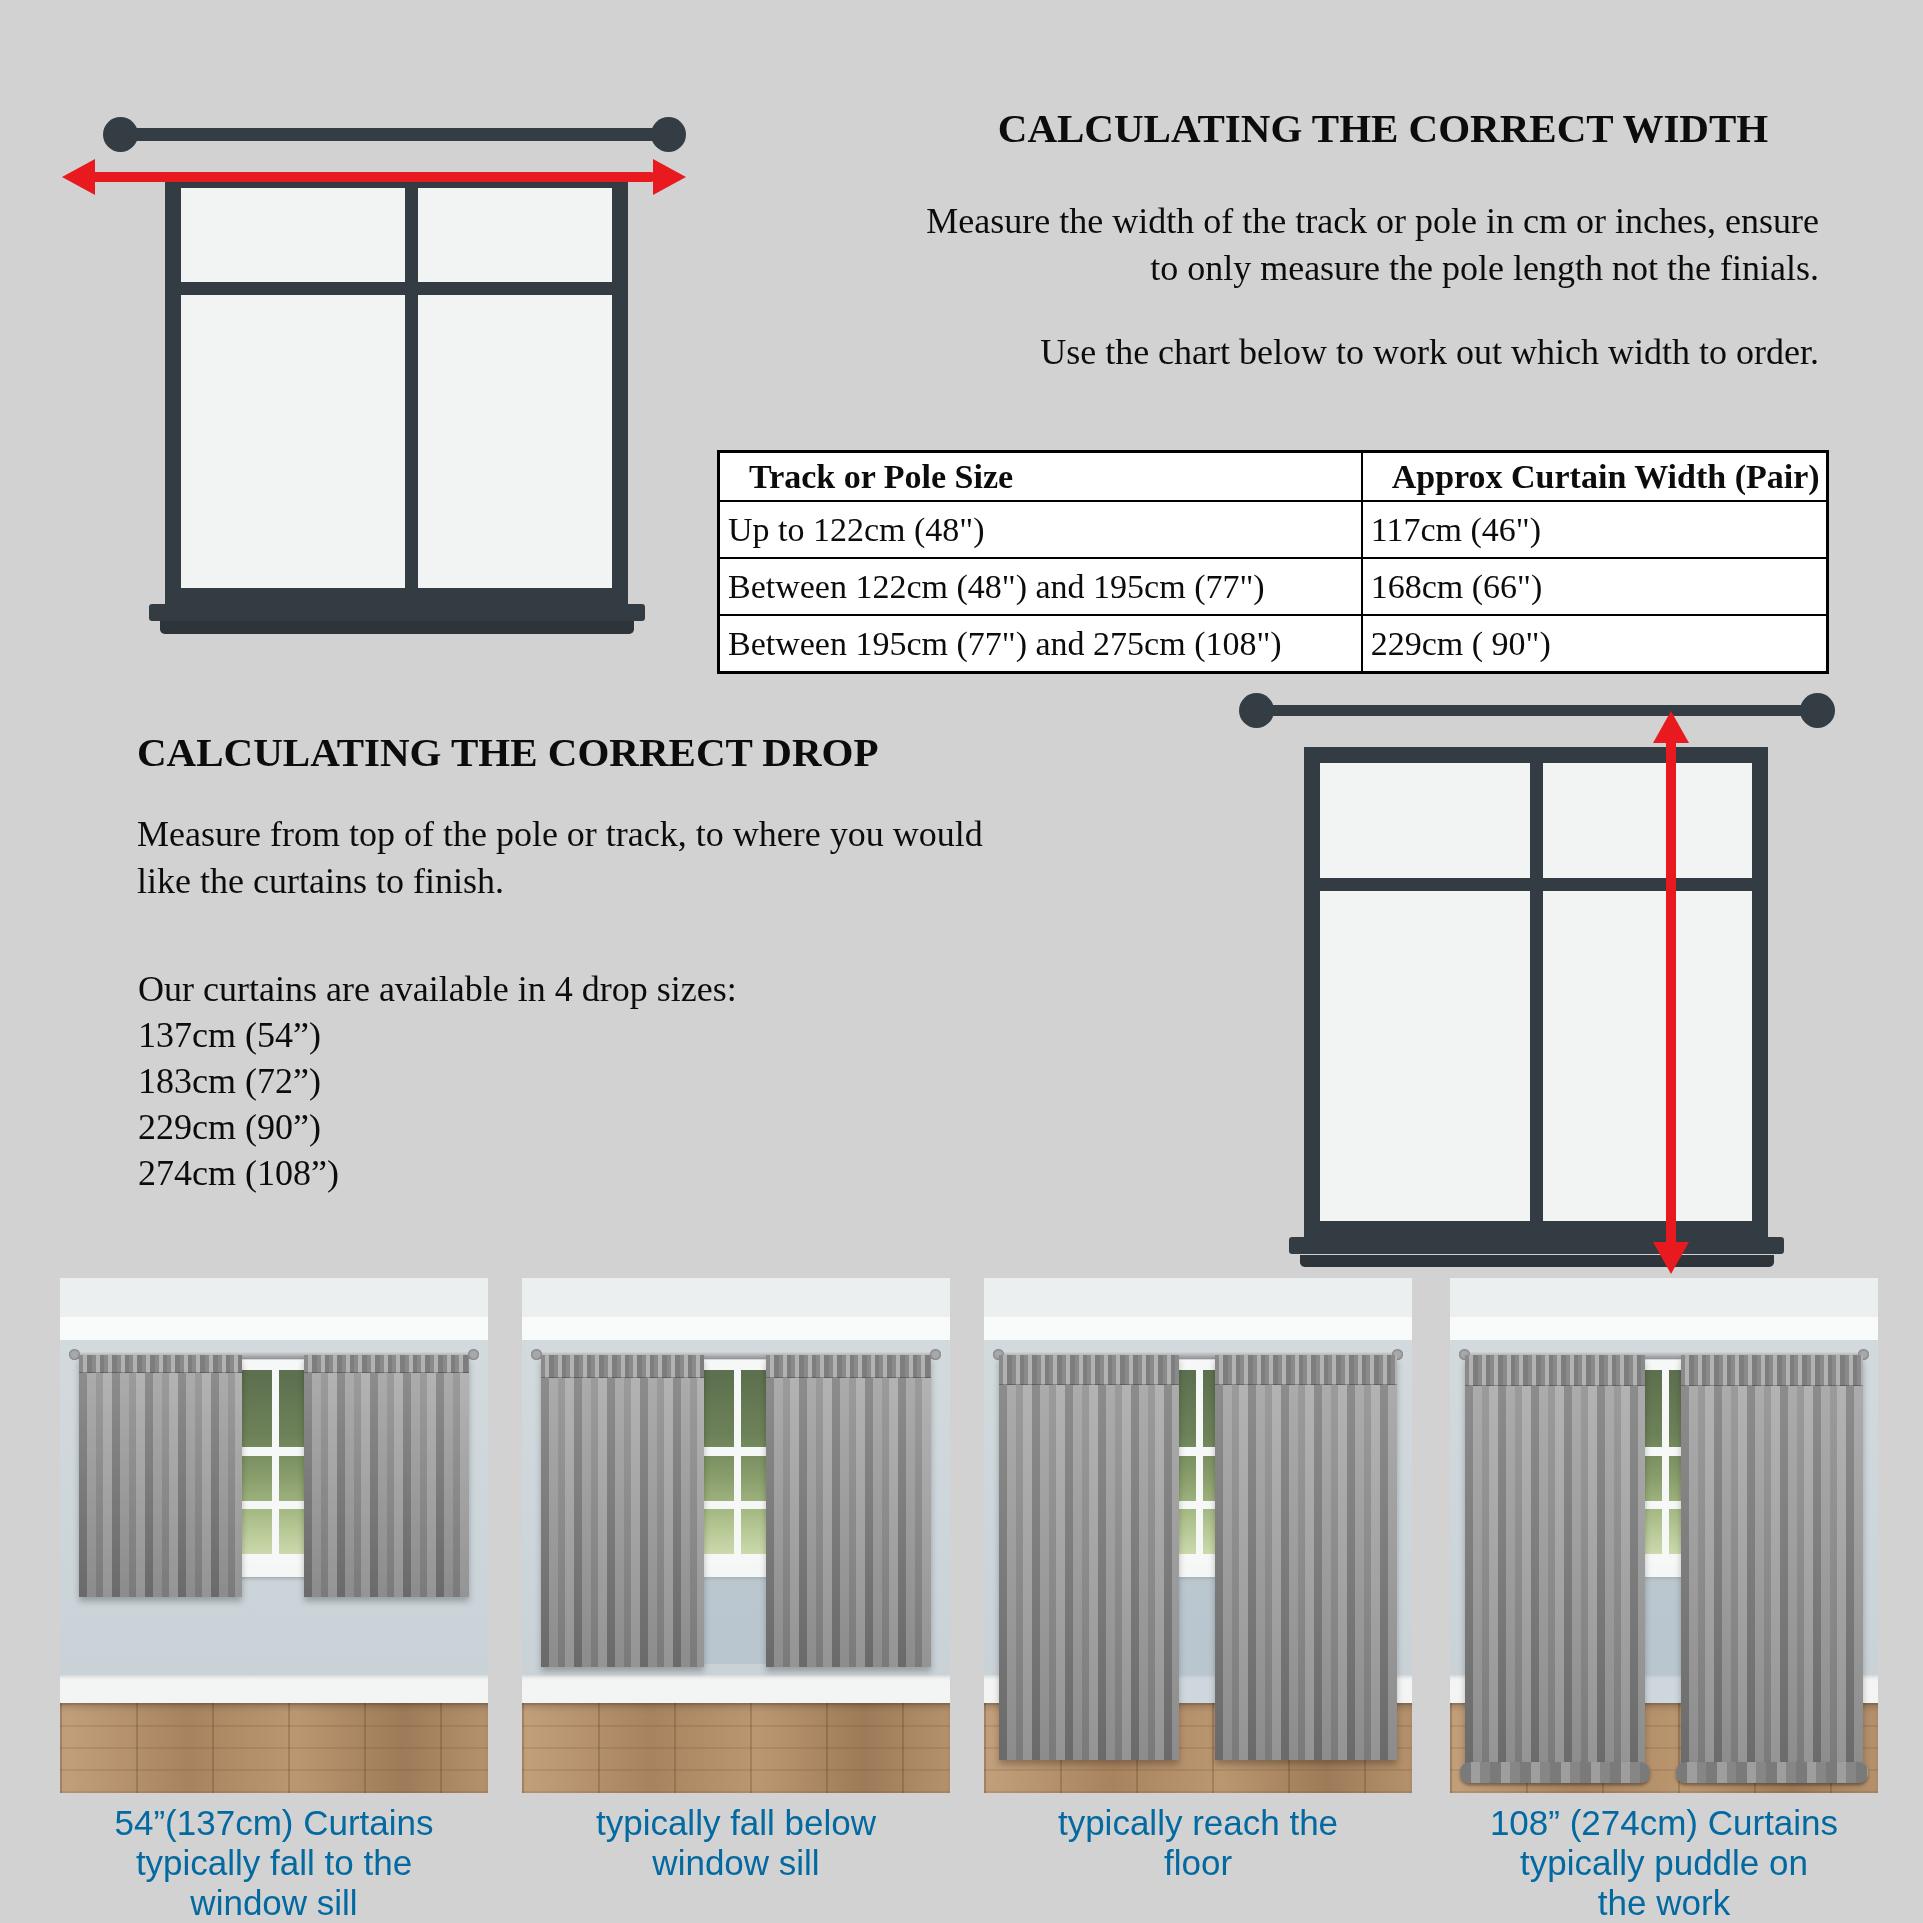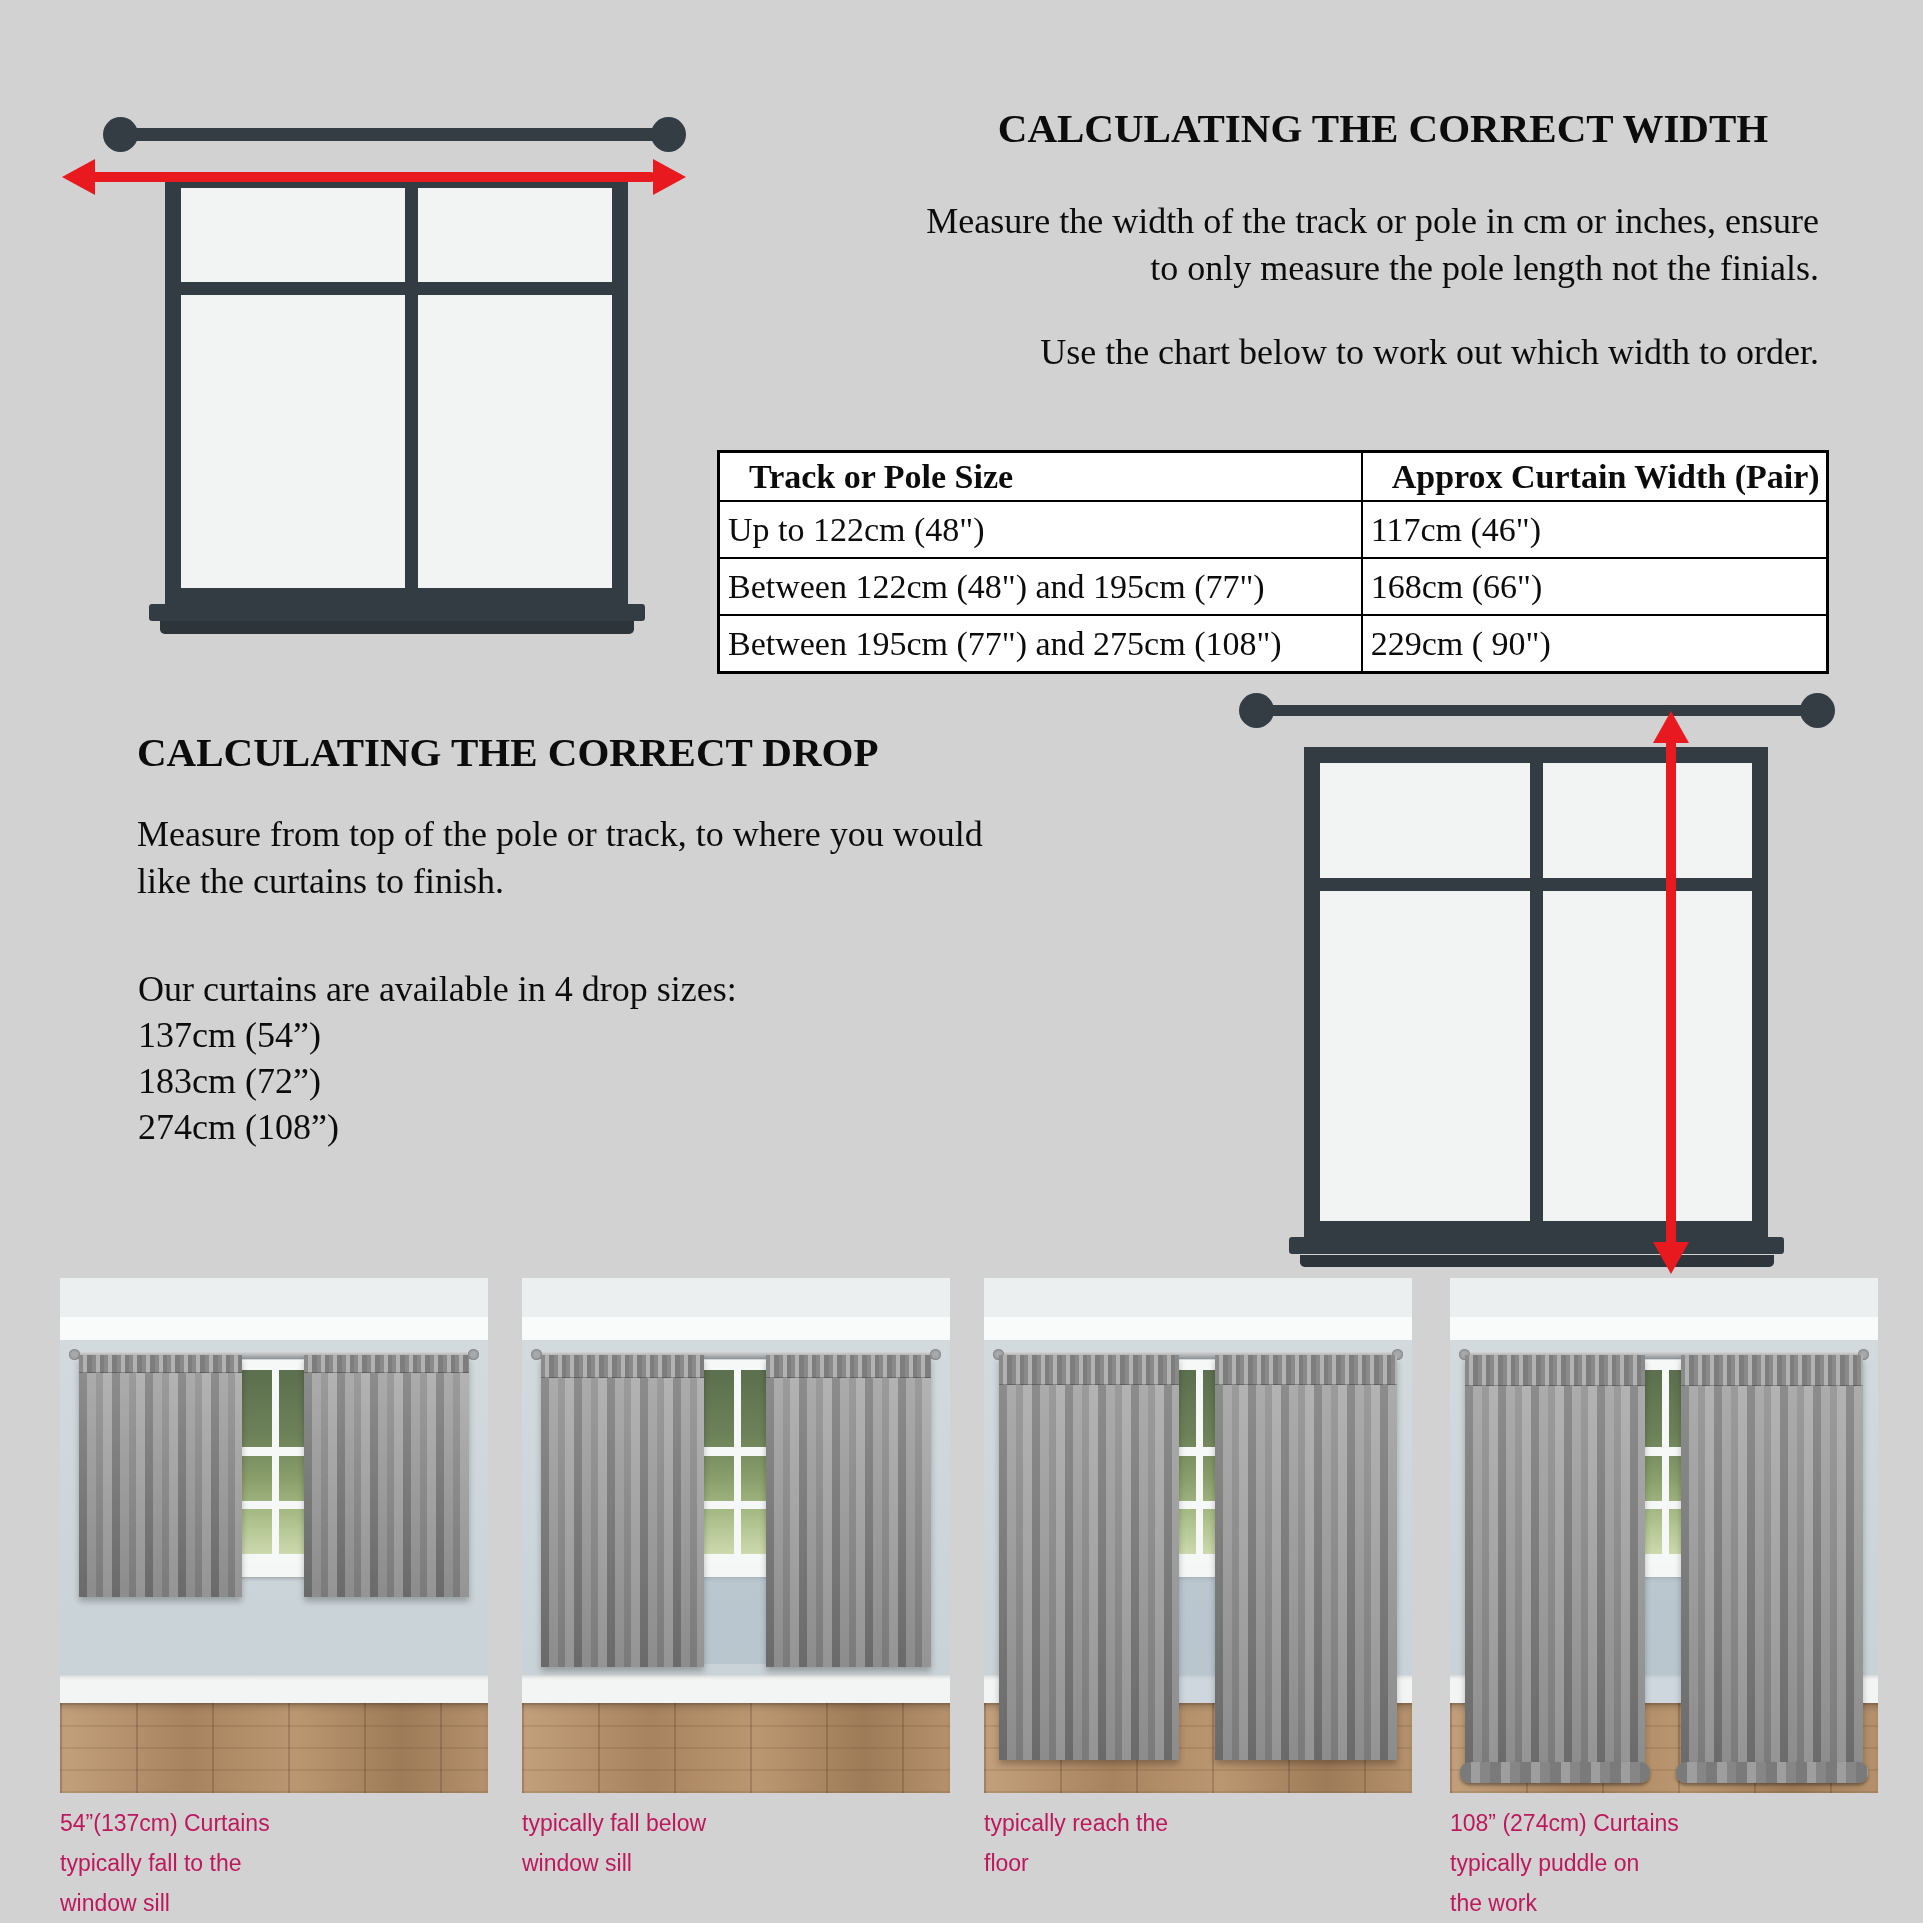--- a/index.html
+++ b/index.html
@@ -81,22 +81,22 @@
   .sill .curtain{height:47%;}
   .below-sill .curtain{height:60.5%;}
   .floor-len .curtain{height:78.5%;}
   .puddle-len .curtain{height:81.5%;}
   .sill .curtain.cl,.below-sill .curtain.cl{left:4.5%;width:38%;}
   .sill .curtain.cr,.below-sill .curtain.cr{left:57%;width:38.5%;}
   .floor-len .curtain.cl,.puddle-len .curtain.cl{left:3.5%;width:42%;}
   .floor-len .curtain.cr,.puddle-len .curtain.cr{left:54%;width:42.5%;}
   .below-sill .below-shadow{height:16.9%;}
   .floor-len .below-shadow,.puddle-len .below-shadow{height:24.4%;}
-  .caption{position:absolute;left:0;top:525px;width:428px;text-align:left;
-         font-size:23px;line-height:40px;color:#be185d;}
+  .caption{position:absolute;left:0;top:525px;width:428px;text-align:center;
+         font-size:35px;line-height:40px;color:#0369a1;}
 </style>
 </head>
 <body>
 
 <div class="canvas">
 
   <div>
     <div class="abs pole-bar" style="left:119px;top:128px;width:551px;height:12.6px;"></div>
     <div class="abs pole-dot" style="left:103px;top:117px;"></div>
     <div class="abs pole-dot" style="left:651px;top:117px;"></div>
@@ -154,20 +154,21 @@
 
     <div class="abs body-txt" style="left:137px;top:811px;">
       <div>Measure from top of the pole or track, to where you would</div>
       <div>like the curtains to finish.</div>
     </div>
 
     <div class="abs list-txt" style="left:138px;top:966px;">
       <div>Our curtains are available in 4 drop sizes:</div>
       <div>137cm (54”)</div>
       <div>183cm (72”)</div>
+      <div>229cm (90”)</div>
       <div>274cm (108”)</div>
     </div>
   </div>
 
   <div>
     <div class="abs pole-bar" style="left:1255px;top:705px;width:564px;height:11px;"></div>
     <div class="abs pole-dot" style="left:1239px;top:693px;"></div>
     <div class="abs pole-dot" style="left:1800px;top:693px;"></div>
 
     <div class="abs win-frame" style="left:1304px;top:747px;width:464px;height:490px;">

